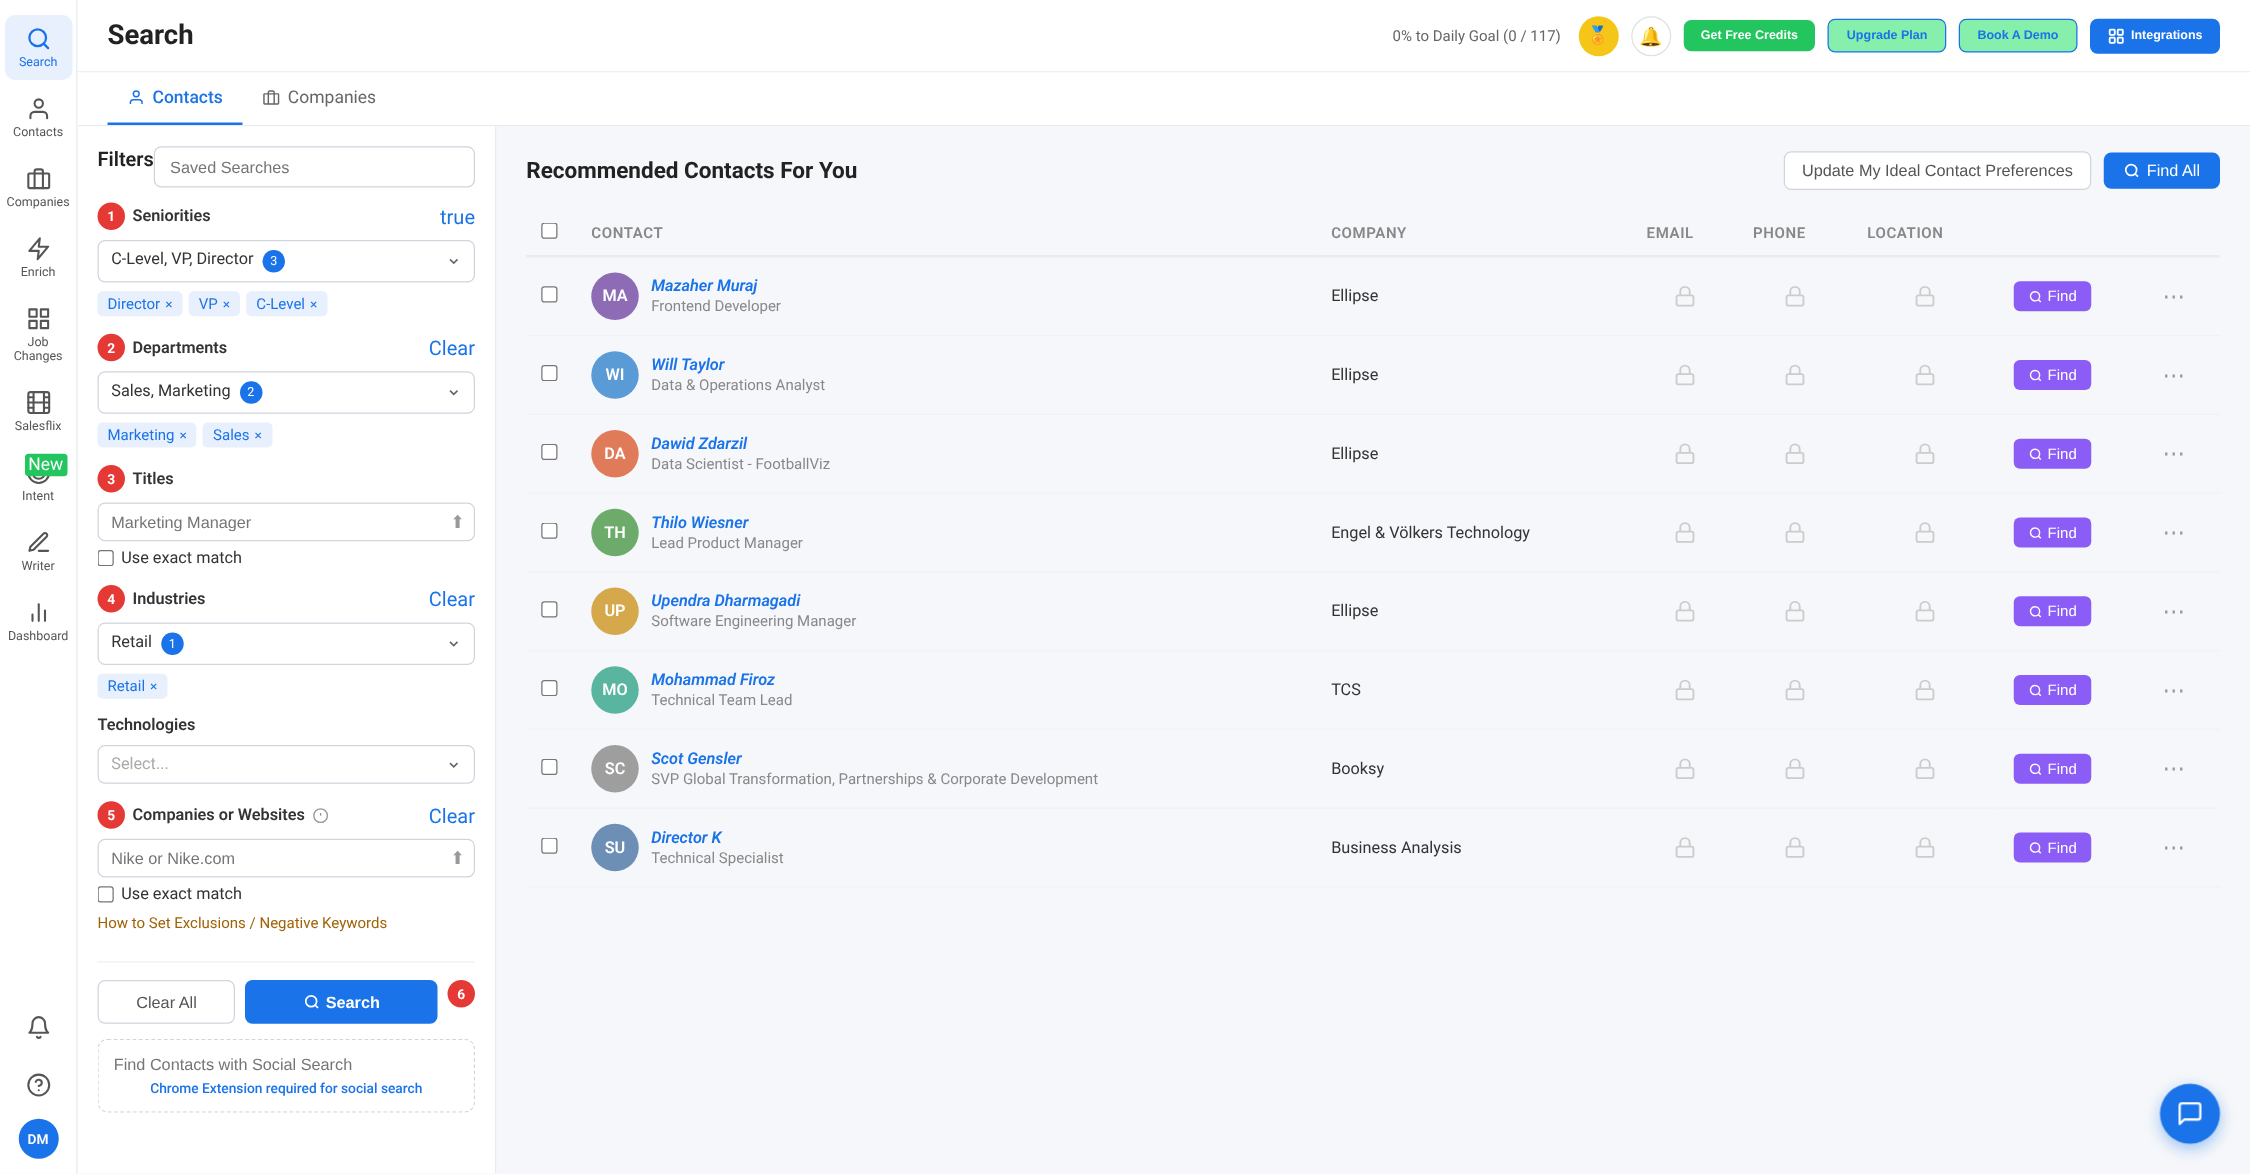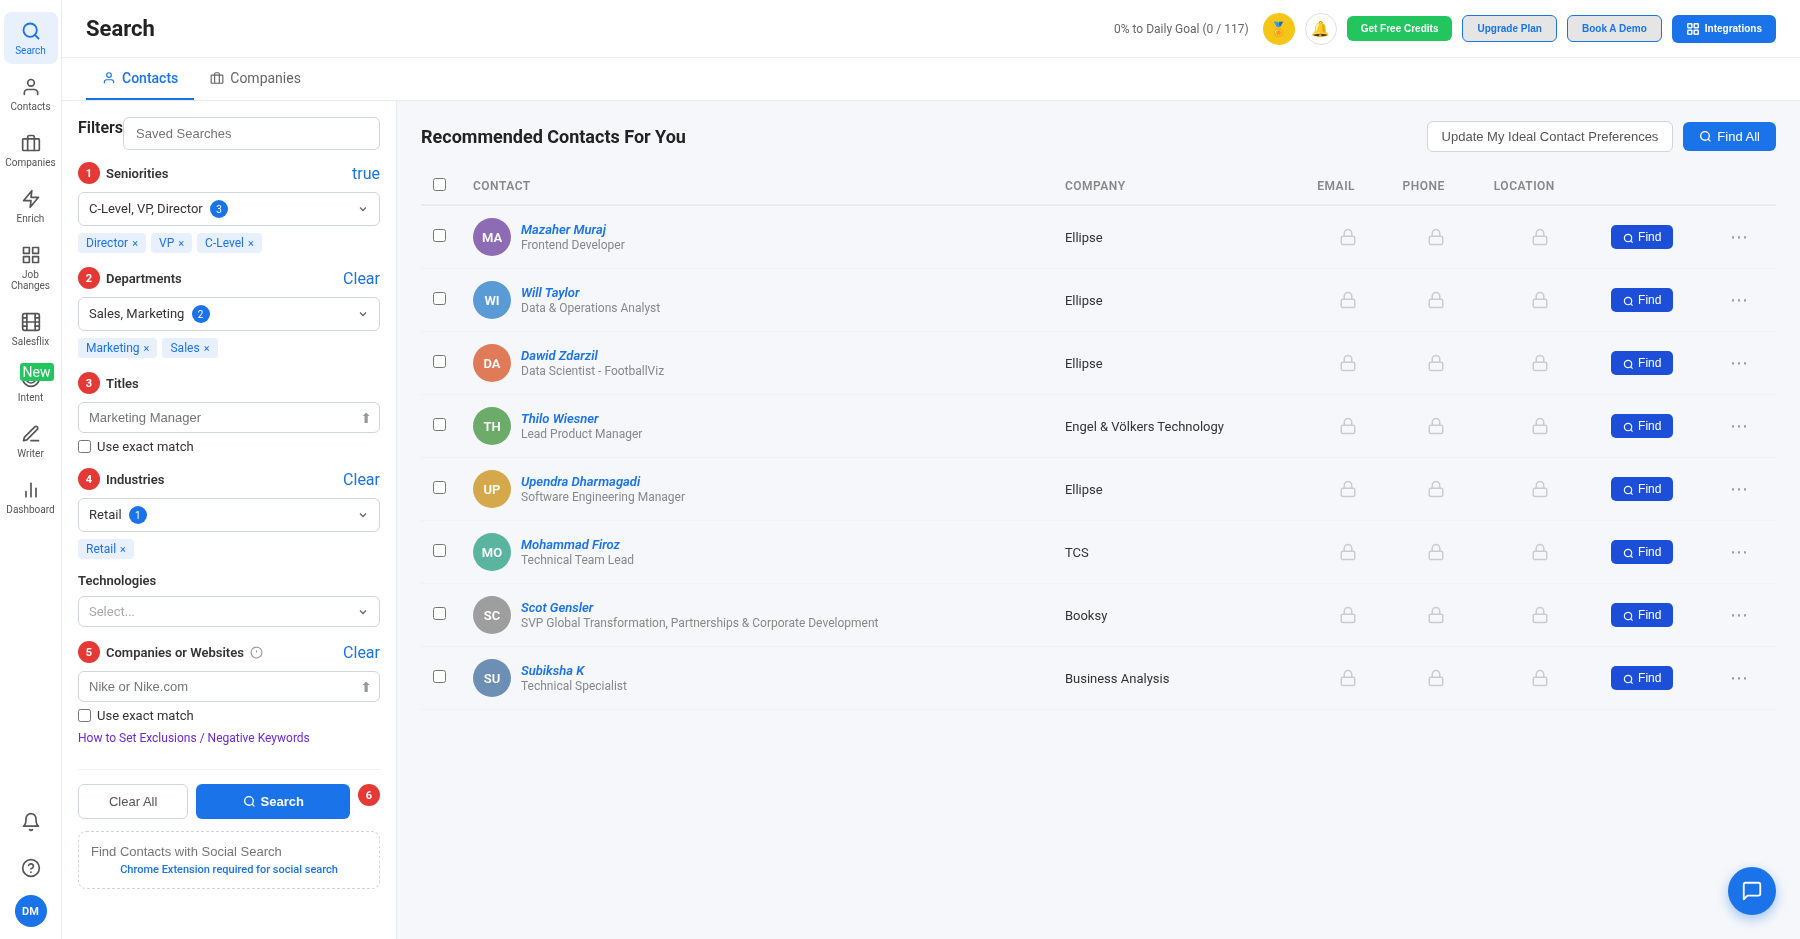--- a/index.html
+++ b/index.html
@@ -24,21 +24,21 @@
 
     
     .header { background: #fff; border-bottom: 1px solid #e8ecf0; padding: 0 24px; height: 58px; display: flex; align-items: center; justify-content: space-between; }
     .header-title { font-size: 22px; font-weight: 700; color: #222; }
     .header-right { display: flex; align-items: center; gap: 10px; }
     .daily-goal { font-size: 12px; color: #666; margin-right: 4px; }
     .goal-icon { width: 32px; height: 32px; background: #f5c518; border-radius: 50%; display: flex; align-items: center; justify-content: center; font-size: 14px; }
     .bell-icon { width: 32px; height: 32px; border-radius: 50%; border: 1px solid #e0e0e0; display: flex; align-items: center; justify-content: center; cursor: pointer; font-size: 15px; color: #888; }
     .btn { padding: 7px 14px; border-radius: 6px; font-size: 10px; font-weight: 700; cursor: pointer; border: none; }
     .btn-green { background: #22c55e; color: white; }
-    .btn-blue-outline { background: #e5e5e5; color: #1a73e8; border: 1.5px solid #1a73e8; }
+    .btn-blue-outline { background: #86efac; color: #1a73e8; border: 1.5px solid #1a73e8; }
     .btn-integrations { background: #1a73e8; color: white; display: flex; align-items: center; gap: 5px; }
 
     
     .tabs { background: #fff; padding: 0 24px; border-bottom: 1px solid #e8ecf0; display: flex; gap: 0; }
     .tab { padding: 12px 16px; font-size: 14px; cursor: pointer; border-bottom: 2px solid transparent; display: flex; align-items: center; gap: 6px; color: #666; }
     .tab.active { border-bottom-color: #1a73e8; color: #1a73e8; font-weight: 500; }
 
     
     .content { display: flex; flex: 1; overflow: hidden; }
 
@@ -56,21 +56,21 @@
     .filter-select-text { color: #333; font-size: 13px; }
     .badge-count { background: #1a73e8; color: white; border-radius: 50%; width: 18px; height: 18px; font-size: 10px; display: inline-flex; align-items: center; justify-content: center; margin-left: 4px; }
     .tags-row { display: flex; flex-wrap: wrap; gap: 5px; margin-top: 7px; }
     .tag { background: #e8f0fe; color: #1a73e8; border-radius: 4px; padding: 3px 8px; font-size: 12px; display: flex; align-items: center; gap: 4px; }
     .tag-x { cursor: pointer; font-size: 11px; color: #1a73e8; }
     .filter-input-wrap { position: relative; }
     .filter-input { width: 100%; padding: 7px 30px 7px 10px; border: 1px solid #d0d5dd; border-radius: 6px; font-size: 13px; color: #aaa; }
     .filter-input-icon { position: absolute; right: 8px; top: 50%; transform: translateY(-50%); color: #999; font-size: 14px; cursor: pointer; }
     .exact-match-row { display: flex; align-items: center; gap: 6px; margin-top: 6px; }
     .exact-match-row input[type=checkbox] { accent-color: #1a73e8; }
-    .exclusion-link { color: #6d28d9; font-size: 12px; cursor: pointer; display: block; margin-top: 8px; text-decoration: none; }
+    .exclusion-link { color: #a16207; font-size: 12px; cursor: pointer; display: block; margin-top: 8px; text-decoration: none; }
 
     .filter-bottom { margin-top: 10px; border-top: 1px solid #f0f0f0; padding-top: 14px; }
     .filter-actions { display: flex; gap: 8px; margin-bottom: 12px; }
     .btn-clear-all { flex: 1; padding: 9px; border: 1.5px solid #d0d5dd; border-radius: 6px; background: white; font-size: 13px; color: #555; cursor: pointer; }
     .btn-search { flex: 1.5; padding: 9px; border: none; border-radius: 6px; background: #1a73e8; color: white; font-size: 13px; font-weight: 600; cursor: pointer; display: flex; align-items: center; justify-content: center; gap: 5px; }
     .step6-badge { width: 22px; height: 22px; border-radius: 50%; background: #e53935; color: white; font-size: 11px; font-weight: 700; display: inline-flex; align-items: center; justify-content: center; }
     .social-search-box { border: 1px dashed #d0d5dd; border-radius: 8px; padding: 12px; text-align: center; }
     .social-search-input { width: 100%; border: none; font-size: 13px; color: #aaa; text-align: left; background: transparent; outline: none; }
     .chrome-ext-note { font-size: 11px; color: #999; margin-top: 4px; }
     .chrome-ext-note span { color: #1a73e8; font-weight: 500; }
@@ -87,21 +87,21 @@
     .contact-table { width: 100%; border-collapse: collapse; }
     .contact-table thead tr { border-bottom: 2px solid #e8ecf0; }
     .contact-table th { padding: 10px 12px; text-align: left; font-size: 12px; font-weight: 600; color: #888; text-transform: uppercase; letter-spacing: 0.5px; }
     .contact-table td { padding: 12px 12px; border-bottom: 1px solid #f0f2f5; vertical-align: middle; }
     .contact-info { display: flex; align-items: center; gap: 10px; }
     .contact-avatar { width: 38px; height: 38px; border-radius: 50%; display: flex; align-items: center; justify-content: center; font-size: 13px; font-weight: 600; color: white; flex-shrink: 0; }
     .contact-name { font-weight: 600; color: #1a73e8; font-size: 13px; cursor: pointer; font-style: italic; }
     .contact-title { font-size: 12px; color: #888; margin-top: 1px; }
     .company-name { font-size: 13px; color: #333; }
     .lock-icon { color: #ccc; font-size: 16px; display: flex; justify-content: center; }
-    .btn-find { padding: 5px 12px; background: #1d4ed8; color: white; border: none; border-radius: 5px; font-size: 12px; cursor: pointer; display: flex; align-items: flex-end; gap: 4px; }
+    .btn-find { padding: 5px 12px; background: #8b5cf6; color: white; border: none; border-radius: 5px; font-size: 12px; cursor: pointer; display: flex; align-items: center; gap: 4px; }
     .more-btn { color: #999; font-size: 18px; cursor: pointer; background: none; border: none; }
     .checkbox-cell { width: 40px; }
     input[type=checkbox] { cursor: pointer; }
 
     
     .av-ma { background: #8e6bb5; }
     .av-wi { background: #5b9bd5; }
     .av-da { background: #e07b5a; }
     .av-th { background: #6dab6b; }
     .av-up { background: #d4a84b; }
@@ -793,21 +793,21 @@
     <td>
       <button class="more-btn">⋯</button>
     </td>
   </tr>
               <tr>
     <td class="checkbox-cell"><input type="checkbox" style=""></td>
     <td>
       <div class="contact-info">
         <div class="contact-avatar av-su">SU</div>
         <div>
-          <div class="contact-name">Subiksha K</div>
+          <div class="contact-name">Director K</div>
           <div class="contact-title">Technical Specialist</div>
         </div>
       </div>
     </td>
     <td><span class="company-name">Business Analysis</span></td>
     <td>
                   <div class="lock-icon">
       <svg width="18" height="18" viewBox="0 0 24 24" fill="none" stroke="#ccc" stroke-width="2">
                       <rect x="3" y="11" width="18" height="11" rx="2" ry="2"></rect>
                       <path d="M7 11V7a5 5 0 0 1 10 0v4"></path>

